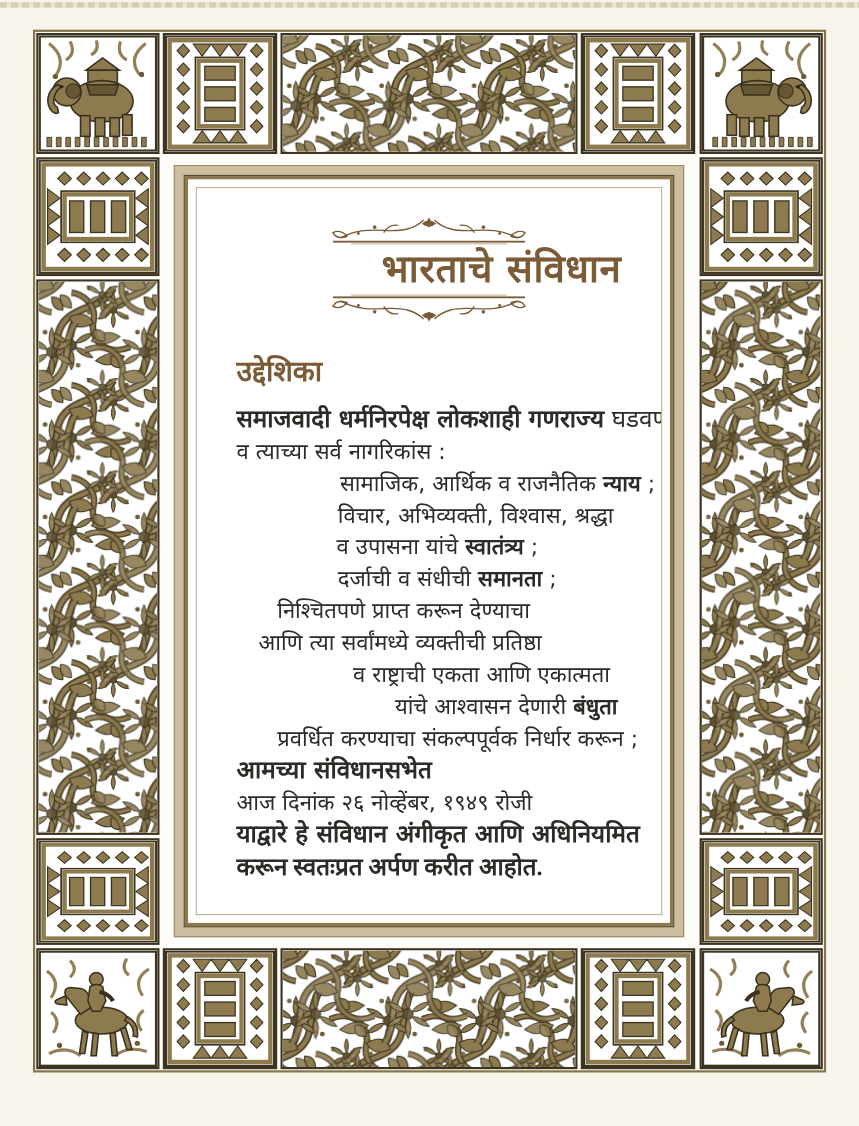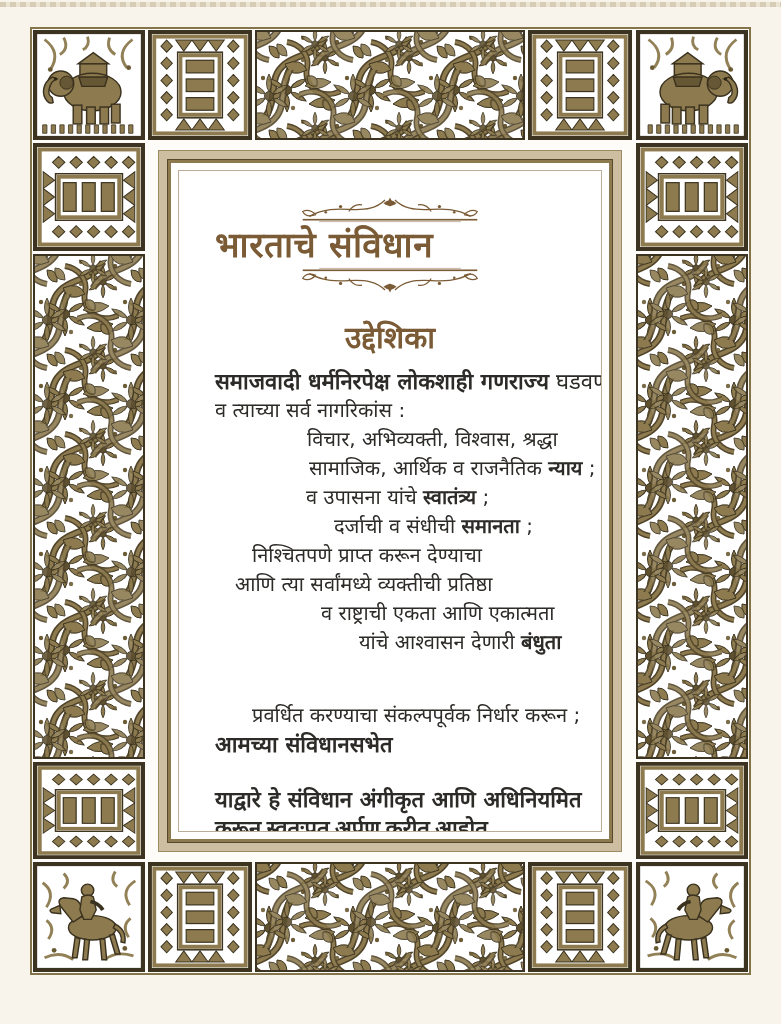--- a/index.html
+++ b/index.html
@@ -18,22 +18,22 @@
   .panel{position:absolute;border:2px solid var(--ornament-dark);background:#fff}
   .panel svg{display:block;width:100%;height:100%}
   
   .inner-frame{position:absolute;left:158px;top:150px;width:464px;height:702px;
     border:1px solid #9b8b63;background:var(--frame-tan);padding:9px}
   .if2{width:100%;height:100%;border:3px solid var(--ornament-olive);outline:1px solid #574a2c;background:#fff;padding:7px}
   .if3{width:100%;height:100%;border:1px solid #bcae96;background:var(--content-bg);overflow:hidden}
   
   .content{width:100%;height:100%;padding:24px 36px 0 36px;color:var(--body-text)}
   .flourish{display:block;margin:0 auto;width:232px;height:28px}
-  .doc-title{font-size:35px;line-height:44px;font-weight:bold;color:var(--title-brown);letter-spacing:.5px;text-align:left}
-  .preamble-heading{font-size:30px;line-height:34px;font-weight:bold;color:var(--title-brown);text-align:center;margin-top:26px}
+  .doc-title{font-size:35px;line-height:44px;font-weight:bold;color:var(--title-brown);letter-spacing:.5px;text-align:right}
+  .preamble-heading{font-size:26px;line-height:34px;font-weight:bold;color:var(--title-brown);text-align:left;margin-top:26px}
   .lines{margin-top:12px}
   .line{font-size:20px;line-height:29px;white-space:nowrap}
   .line.big{font-size:22px}
   .line b{font-weight:bold}
   .dropcap{font-size:33px;font-weight:bold;line-height:1;vertical-align:-3px;letter-spacing:1px}
   .defs{position:absolute;width:0;height:0}
 </style>
 </head>
 <body>
 
@@ -290,30 +290,31 @@
             <use href="#flourish"></use>
           </svg>
         <h1 class="doc-title">भारताचे संविधान</h1>
         <svg class="flourish" viewBox="0 0 240 34">
             <use href="#flourish" transform="translate(0,34) scale(1,-1)"></use>
           </svg>
         <h2 class="preamble-heading">उद्देशिका</h2>
         <div class="lines" id="preamble-lines">
             <div class="line big" style="margin-left: 0px;"><b>समाजवादी धर्मनिरपेक्ष लोकशाही गणराज्य</b><span> घडवण्याचा</span></div>
             <div class="line" style="margin-left: 0px;"><span>व त्याच्या सर्व नागरिकांस :</span></div>
+            <div class="line" style="margin-left: 94px;"><span>सामाजिक, आर्थिक व राजनैतिक </span><b>न्याय</b><span> ;</span></div>
             <div class="line" style="margin-left: 92px;"><span>विचार, अभिव्यक्ती, विश्वास, श्रद्धा</span></div>
-            <div class="line" style="margin-left: 94px;"><span>सामाजिक, आर्थिक व राजनैतिक </span><b>न्याय</b><span> ;</span></div>
             <div class="line" style="margin-left: 91px;"><span>व उपासना यांचे </span><b>स्वातंत्र्य</b><span> ;</span></div>
-            <div class="line" style="margin-left: 119px;"><span>दर्जाची व संधीची </span><b>समानता</b><span> ;</span></div>
+            <div class="line" style="margin-left: 92px;"><span>दर्जाची व संधीची </span><b>समानता</b><span> ;</span></div>
             <div class="line" style="margin-left: 37px;"><span>निश्चितपणे प्राप्त करून देण्याचा</span></div>
             <div class="line" style="margin-left: 20px;"><span>आणि त्या सर्वांमध्ये व्यक्तीची प्रतिष्ठा</span></div>
             <div class="line" style="margin-left: 106px;"><span>व राष्ट्राची एकता आणि एकात्मता</span></div>
             <div class="line" style="margin-left: 144px;"><span>यांचे आश्वासन देणारी </span><b>बंधुता</b></div>
-            <div class="line" style="margin-left: 37px; margin-top: 44px;"><span>प्रवर्धित करण्याचा संकल्पपूर्वक निर्धार करून ;</span></div>
+            <div class="line" style="margin-left: 37px;"><span>प्रवर्धित करण्याचा संकल्पपूर्वक निर्धार करून ;</span></div>
             <div class="line big" style="margin-left: 0px;"><b>आमच्या संविधानसभेत</b></div>
-            <div class="line big" style="margin-left: 0px; margin-top: 26px;"><b>याद्वारे हे संविधान अंगीकृत आणि अधिनियमित</b></div>
+            <div class="line" style="margin-left: 0px;"><span>आज दिनांक २६ नोव्हेंबर, १९४९ रोजी</span></div>
+            <div class="line big" style="margin-left: 0px;"><b>याद्वारे हे संविधान अंगीकृत आणि अधिनियमित</b></div>
             <div class="line big" style="margin-left: 0px; font-family: Liberation Serif, serif;"><b>करून स्वतःप्रत अर्पण करीत आहोत.</b></div>
           </div>
 
       </div>
     </div>
   </div>
 </div>
 
 </body></html>

